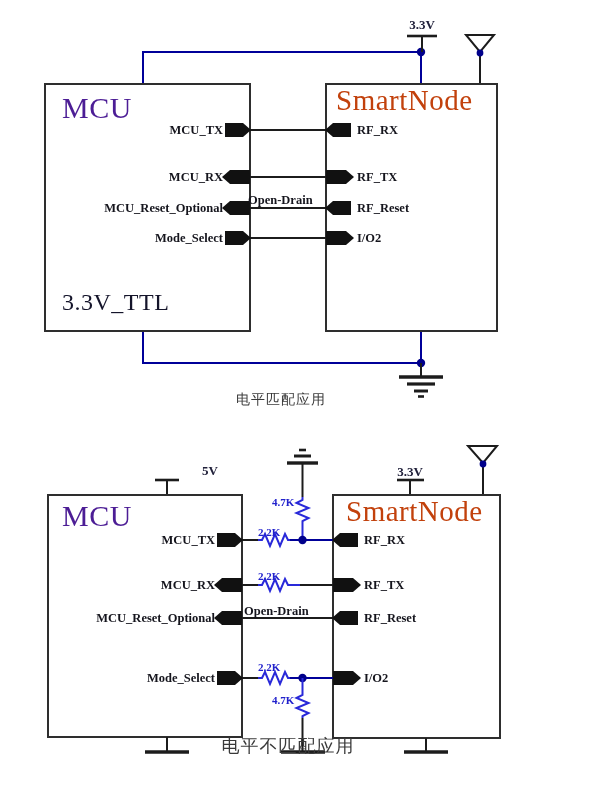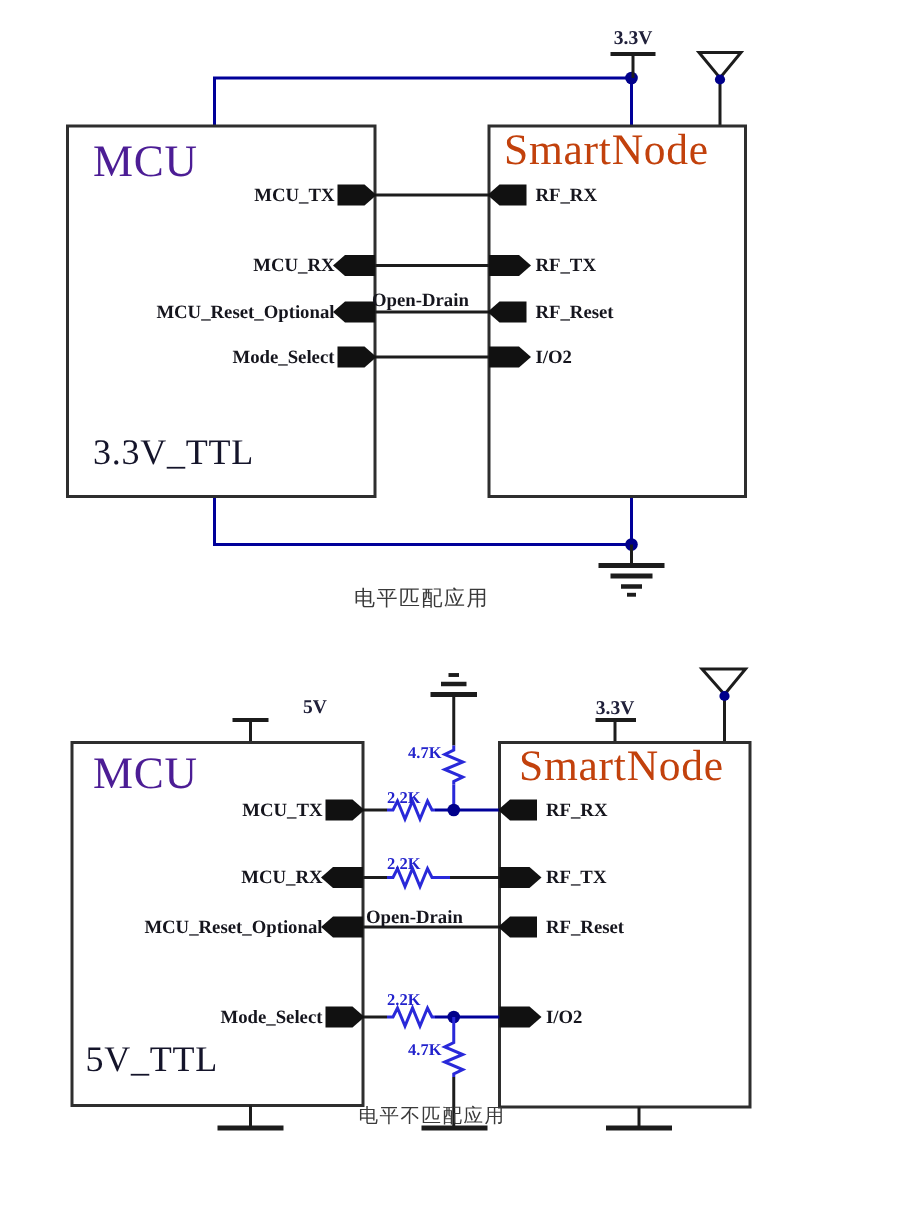--- a/index.html
+++ b/index.html
@@ -181,35 +181,34 @@
   <div class="t pin" style="left:357px;top:208px;">RF_Reset</div>
   <div class="t pin" style="left:357px;top:238px;">I/O2</div>
 
   <div class="t od" style="left:248px;top:194px;">Open-Drain</div>
   <div class="t cap" style="left:281px;top:392px;">电平匹配应用</div>
 
   <div class="t pwr" style="left:167px;top:464px;margin-left:43px;">5V</div>
   <div class="t pwr" style="left:410px;top:465px;">3.3V</div>
 
   <div class="t big" style="left:62px;top:501px;">MCU</div>
-  <div class="t lvl" style="left:57px;top:695px;">5V_TTL</div>
   <div class="t title" style="left:346px;top:497px;">SmartNode</div>
 
   <div class="t pin pinL" style="right:385px;top:540px;">MCU_TX</div>
   <div class="t pin pinL" style="right:385px;top:585px;">MCU_RX</div>
   <div class="t pin pinL" style="right:385px;top:618px;">MCU_Reset_Optional</div>
   <div class="t pin pinL" style="right:385px;top:678px;">Mode_Select</div>
 
   <div class="t pin" style="left:364px;top:540px;">RF_RX</div>
   <div class="t pin" style="left:364px;top:585px;">RF_TX</div>
   <div class="t pin" style="left:364px;top:618px;">RF_Reset</div>
   <div class="t pin" style="left:364px;top:678px;">I/O2</div>
 
   <div class="t res" style="left:272px;top:497px;">4.7K</div>
   <div class="t res" style="left:258px;top:527px;">2.2K</div>
   <div class="t res" style="left:258px;top:571px;">2.2K</div>
   <div class="t res" style="left:258px;top:662px;">2.2K</div>
   <div class="t res" style="left:272px;top:695px;">4.7K</div>
 
   <div class="t od" style="left:244px;top:605px;">Open-Drain</div>
-  <div class="t cap" style="left:288px;top:738px;font-size:13px;">电平不匹配应用</div>
+  <div class="t cap" style="left:288px;top:738px;font-size:18px;font-family:Liberation Mono, monospace;">电平不匹配应用</div>
 
 </div>
 
 </body></html>

